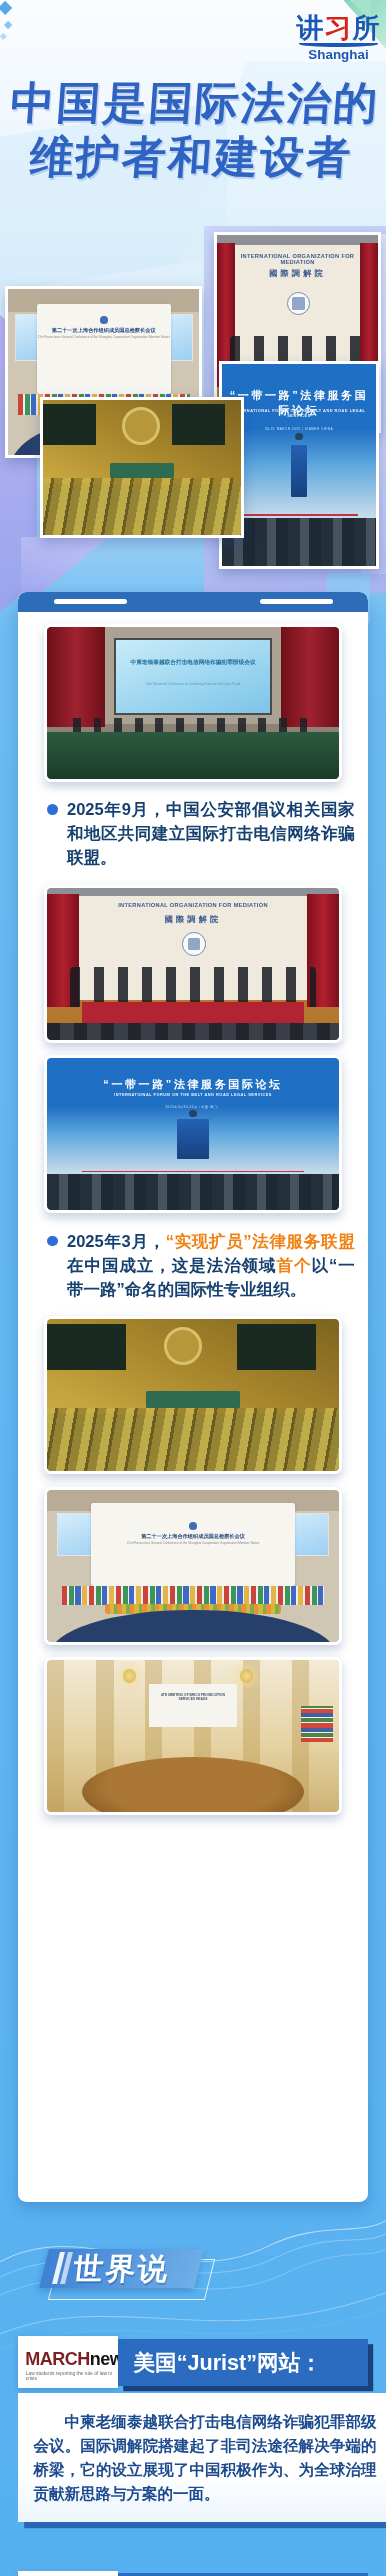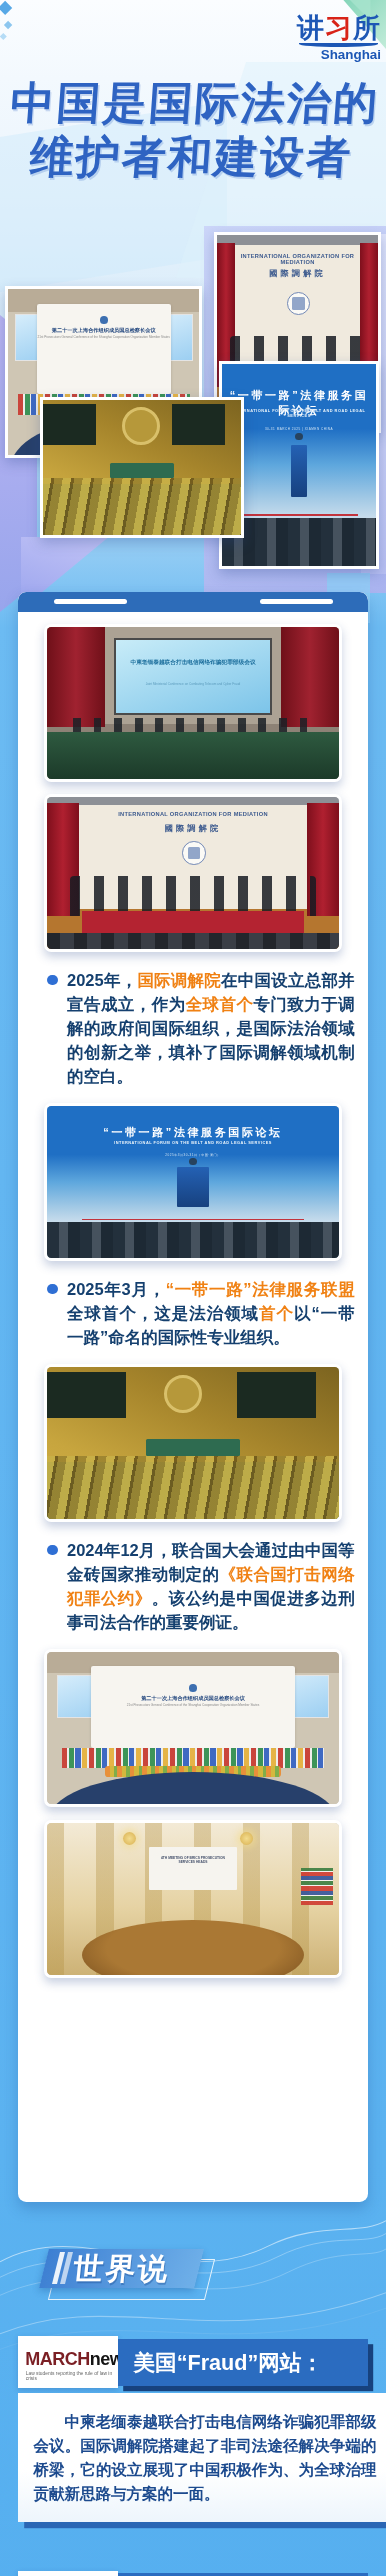--- a/index.html
+++ b/index.html
@@ -15,21 +15,21 @@
   .d-sq2{top:21.6px;left:5.2px;width:6.2px;height:6.2px;background:#8cc6ef;transform:rotate(45deg);}
   .d-sq3{top:34px;left:1px;width:4.6px;height:4.6px;background:#b5dcf6;transform:rotate(45deg);}
   .d-band-title{left:-62px;top:124px;width:289px;height:155px;background:rgba(205,232,250,.45);transform:skewY(-9deg);}
   .d-band-title2{right:-41px;top:62px;width:216px;height:216px;background:rgba(222,241,252,.5);transform:skewX(-18deg);}
   .d-lavender{left:204px;top:226px;width:183px;height:367px;background:linear-gradient(160deg,#ccd6f9,#a9b3ef);}
   .d-prism-left{left:0;top:315px;width:37px;height:297px;background:linear-gradient(180deg,#bcb6f3,#98a5ec);clip-path:polygon(0 0,100% 10%,100% 90%,0 100%);}
   .d-prism-bl{left:20.6px;top:537px;width:88px;height:73px;background:linear-gradient(200deg,#c3c4f6,#9aa4ee);clip-path:polygon(0 0,100% 0,0 100%);}
   .d-prism-r{left:361px;top:234px;width:26px;height:340px;background:linear-gradient(180deg,#dfe4fb,#b9c0f3);}
   .d-bluesq{left:327px;top:573px;width:43px;height:50px;background:rgba(142,206,246,.8);}
   
-  .brand{top:14.4px;left:296px;width:85px;text-align:right;}
+  .brand{top:14.4px;left:296px;width:85px;text-align:center;}
   .brand .cn{font-size:27px;font-weight:900;color:#1d57b5;letter-spacing:1px;line-height:28px;}
   .brand .cn .xi{color:#d82318;}
   .brand .swoosh{height:3.6px;background:#1d57b5;border-radius:0 0 60% 60%/0 0 100% 100%;margin:1px 3.1px 1.5px;}
   .brand .en{font-size:13.4px;font-weight:bold;color:#1d57b5;letter-spacing:0;line-height:13.4px;}
   
   .main-title{top:76px;left:0;width:386px;text-align:center;color:#2e63c2;font-weight:900;
     font-size:44px;line-height:54px;letter-spacing:2.1px;transform:skewX(-4deg);
     text-shadow:1.5px 2.1px 0 rgba(46,99,194,.22);}
   
   .frame{position:absolute;border:3.1px solid #fff;box-shadow:0 5.2px 12.4px rgba(40,70,140,.30);overflow:hidden;background:#ddd;}
@@ -209,61 +209,60 @@
         <div class="sc-el curt l"></div>
         <div class="sc-el curt r"></div>
         <div class="sc-el scr">
           <div class="t">中柬老缅泰越联合打击电信网络诈骗犯罪部级会议</div>
           <div class="s">Joint Ministerial Conference on Combating Telecom and Cyber Fraud</div>
         </div>
         <div class="sc-el figs"></div>
         <div class="sc-el table"></div>
       </div>
     </div>
+    <div class="bullet"><span>2025年9月，中国公安部倡议相关国家和地区共同建立国际打击电信网络诈骗联盟。</span></div>
 
     <div class="tl-photo">
       <div class="scene iomed">
         <div class="sc-el curt-l"></div>
         <div class="sc-el curt-r"></div>
         <div class="sc-el cap-en">INTERNATIONAL ORGANIZATION FOR MEDIATION</div>
         <div class="sc-el cap-cn">國際調解院</div>
         <div class="sc-el emb">
             <i></i>
           </div>
         <div class="sc-el figs"></div>
         <div class="sc-el carpet"></div>
         <div class="sc-el crowd"></div>
       </div>
     </div>
-    <div class="bullet"><span>2025年，</span><span class="hl">国际调解院</span><span>在中国设立总部并宣告成立，作为</span><span class="hl">全球首个</span><span>专门致力于调解的政府间国际组织，是国际法治领域的创新之举，填补了国际调解领域机制的空白。</span></div>
 
     <div class="tl-photo">
       <div class="scene brf">
         <div class="sc-el cap-cn">“一带一路”法律服务国际论坛</div>
         <div class="sc-el cap-en">INTERNATIONAL FORUM ON THE BELT AND ROAD LEGAL SERVICES</div>
         <div class="sc-el cap-date">2025年3月30-31日（中国·厦门）</div>
         <div class="sc-el spk"></div>
         <div class="sc-el pod"></div>
         <div class="sc-el rope"></div>
         <div class="sc-el crowd"></div>
       </div>
     </div>
-    <div class="bullet"><span>2025年3月，</span><span class="hl">“一带一路”法律服务联盟</span><span>全球首个，这是法治领域</span><span class="hl">首个</span><span>以“一带一路”命名的国际性专业组织。</span></div>
+    <div class="bullet"><span>2025年3月，</span><span class="hl">“实现扩员”法律服务联盟</span><span>在中国成立，这是法治领域</span><span class="hl">首个</span><span>以“一带一路”命名的国际性专业组织。</span></div>
 
     <div class="tl-photo">
       <div class="scene unga">
         <div class="sc-el scrn l"></div>
         <div class="sc-el scrn r"></div>
         <div class="sc-el emb"></div>
         <div class="sc-el floor"></div>
         <div class="sc-el pod"></div>
         <div class="sc-el desks"></div>
       </div>
     </div>
-    <div class="bullet"><span>2024年12月，联合国大会通过由中国等金砖国家推动制定的</span><span class="hl">《联合国打击网络犯罪公约》</span><span>。该公约是中国促进多边刑事司法合作的重要例证。</span></div>
 
     <div class="tl-photo">
       <div class="scene sco">
         <div class="sc-el scr l"></div>
         <div class="sc-el scr r"></div>
         <div class="sc-el panel">
           <span class="dot"></span>
           <div class="t">第二十一次上海合作组织成员国总检察长会议</div>
           <div class="s">21st Prosecutors General Conference of the Shanghai Cooperation Organization Member States</div>
         </div>
@@ -299,21 +298,21 @@
   <div class="ws-banner"></div>
   <div class="ws-slash s1"></div>
   <div class="ws-slash s2"></div>
   <div class="ws-text">世界说</div>
 
   <div class="logo-box" style="top:2336px;height:52px;">
     <div class="jurist-line"><span class="j">MARCH</span><span class="n">news</span></div>
     <div class="jurist-tag">Law students reporting the rule of law in crisis</div>
   </div>
   <div class="md-bar" style="top:2339px;height:47px;display:flex;align-items:center;font-size:21.6px;">
-    <div class="l1">美国“Fraud”网站：</div>
+    <div class="l1">美国“Jurist”网站：</div>
   </div>
   <div class="quote-box" style="top:2393px;height:112px;padding:16.5px 14.4px 0 15.5px;">
     <p>中柬老缅泰越联合打击电信网络诈骗犯罪部级会议。国际调解院搭建起了非司法途径解决争端的桥梁，它的设立展现了中国积极作为、为全球治理贡献新思路与方案的一面。</p>
   </div>
 
   <div class="logo-box" style="top:2571px;height:67px;">
     <div class="strat-row1">
       
       
       

